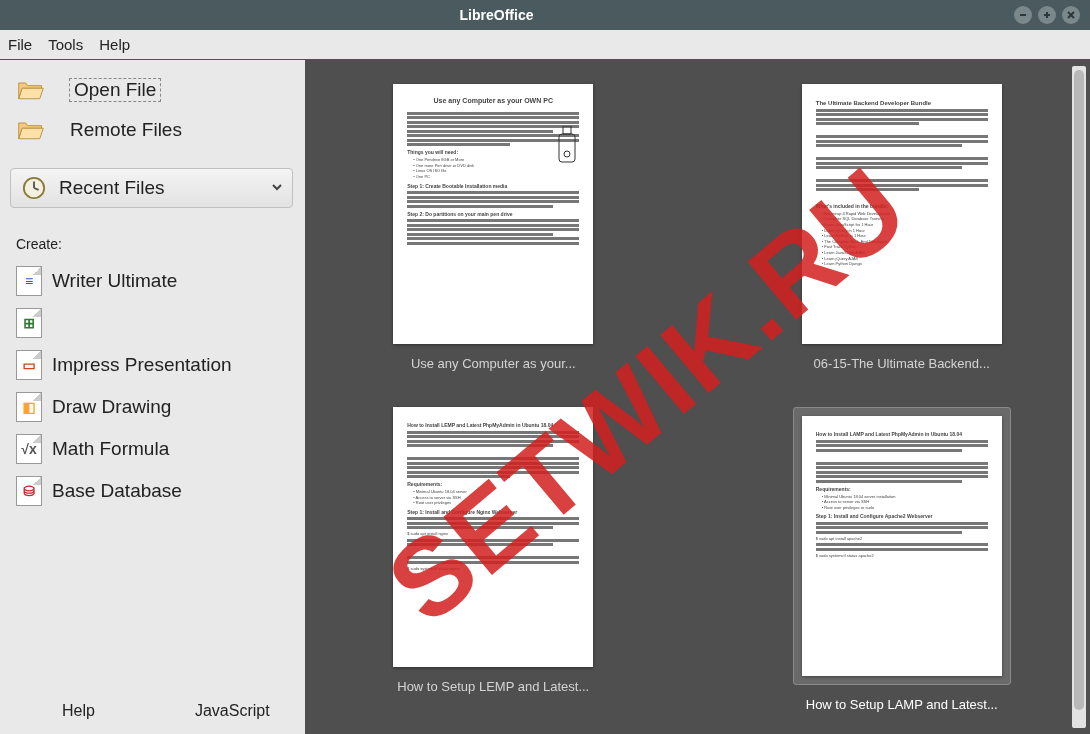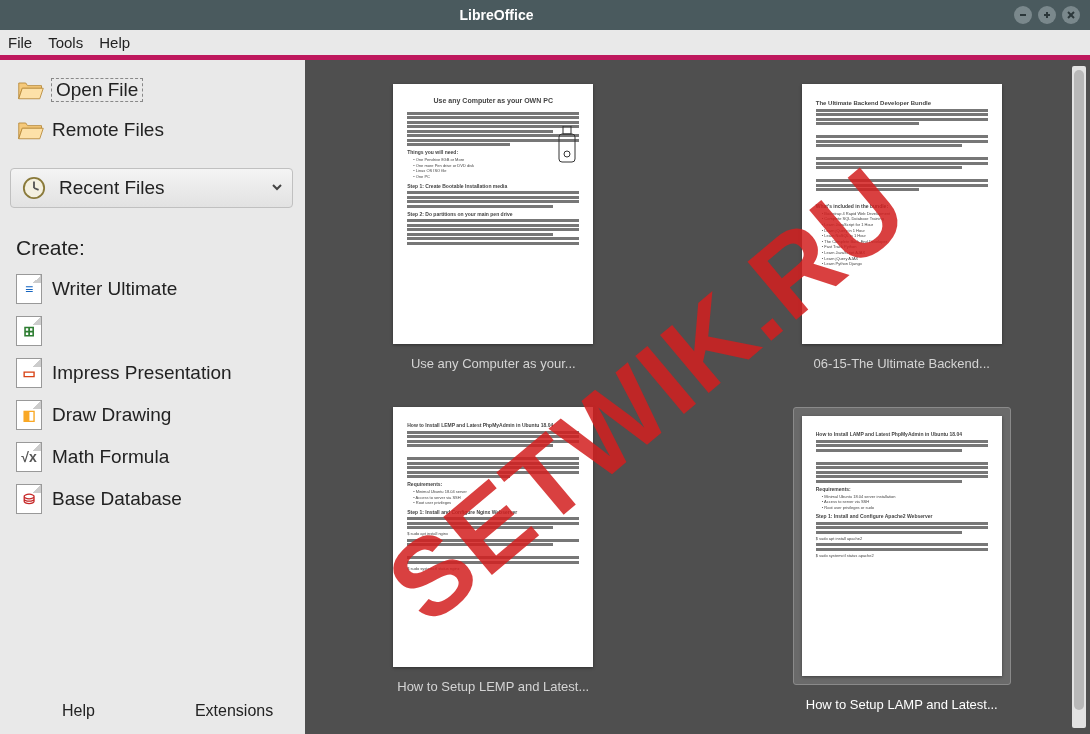--- a/index.html
+++ b/index.html
@@ -6,37 +6,37 @@
   body { width: 1090px; height: 734px; overflow: hidden; background: #d6d6d6; }
 
   
   .titlebar { height: 30px; background: #4a5a5e; display: flex; align-items: center; padding: 0 10px; color: #fff; gap: 31px; }
   .titlebar .title { flex: 1; text-align: center; font-size: 14px; font-weight: bold; }
   .win-controls { display: flex; gap: 6px; }
   .win-btn { width: 18px; height: 18px; border-radius: 50%; background: #7a888c; display: flex; align-items: center; justify-content: center; color: #2c383b; font-size: 11px; cursor: pointer; }
   .win-btn svg { width: 10px; height: 10px; }
 
   
-  .menubar { height: 30px; background: #e9e9e9; display: flex; align-items: center; padding: 0 8px; gap: 16px; border-bottom: 5px solid #be185d; }
+  .menubar { height: 30px; background: #e9e9e9; display: flex; align-items: center; padding: 0 8px; gap: 16px; border-bottom: 1px solid #be185d; }
   .menubar span { font-size: 15px; color: #222; cursor: pointer; }
 
   
   .main { display: flex; height: 674px; }
   .sidebar { width: 305px; background: #e9e9e9; display: flex; flex-direction: column; padding: 10px 12px 10px 10px; }
-  .side-item { display: flex; align-items: center; gap: 6px; padding: 6px 6px; font-size: 19px; color: #222; cursor: pointer; }
+  .side-item { display: flex; align-items: center; gap: 24px; padding: 6px 6px; font-size: 19px; color: #222; cursor: pointer; }
   .side-item.selected .label { outline: 1px dashed #888; padding: 0 4px; }
   .side-icon { width: 30px; height: 28px; display: flex; align-items: center; justify-content: center; }
   .side-icon svg { width: 28px; height: 24px; }
 
   .dropdown-item { display: flex; align-items: center; gap: 10px; padding: 6px 8px; font-size: 19px; color: #222; background: linear-gradient(#f4f4f4,#e2e2e2); border: 1px solid #c0c0c0; border-radius: 4px; margin-bottom: 6px; cursor: pointer; }
   .dropdown-item .chev { margin-left: auto; }
   .dropdown-item .side-icon { width: 30px; height: 26px; }
 
   .spacer-sm { height: 18px; }
-  .create-label { font-size: 21px; color: #222; padding: 4px 6px 8px; }
+  .create-label { font-size: 14px; color: #222; padding: 4px 6px 8px; }
 
   .doc-item { display: flex; align-items: center; gap: 10px; padding: 6px 6px; font-size: 19px; color: #222; cursor: pointer; }
   .doc-icon { width: 26px; height: 30px; border: 1px solid #999; background: #fff; position: relative; display: flex; align-items: center; justify-content: center; }
   .doc-icon::after { content:""; position:absolute; top:0; right:0; width:8px; height:8px; background: linear-gradient(135deg,#fff 0 50%, #ccc 50% 100%); }
   .doc-icon-inner { font-size: 14px; font-weight: bold; }
   .writer .doc-icon-inner { color:#1565c0; }
   .calc .doc-icon-inner { color:#2e7d32; }
   .impress .doc-icon-inner { color:#d84315; }
   .draw .doc-icon-inner { color:#f9a825; }
   .math .doc-icon-inner { color:#555; }
@@ -183,21 +183,21 @@
     <div class="doc-item base">
       <span class="doc-icon">
           <span class="doc-icon-inner">⛁</span>
         </span>
       <span>Base Database</span>
     </div>
 
     <div class="spacer-grow"></div>
     <div class="footer-links">
       <span>Help</span>
-      <span>Extensions</span>
+      <span>JavaScript</span>
     </div>
   </div>
 
   <div class="content">
     <div class="watermark">SETWIK.RU</div>
     <div class="grid">
 
       <div class="doc-card">
         <div class="thumb-wrap">
           <div class="page-thumb">

